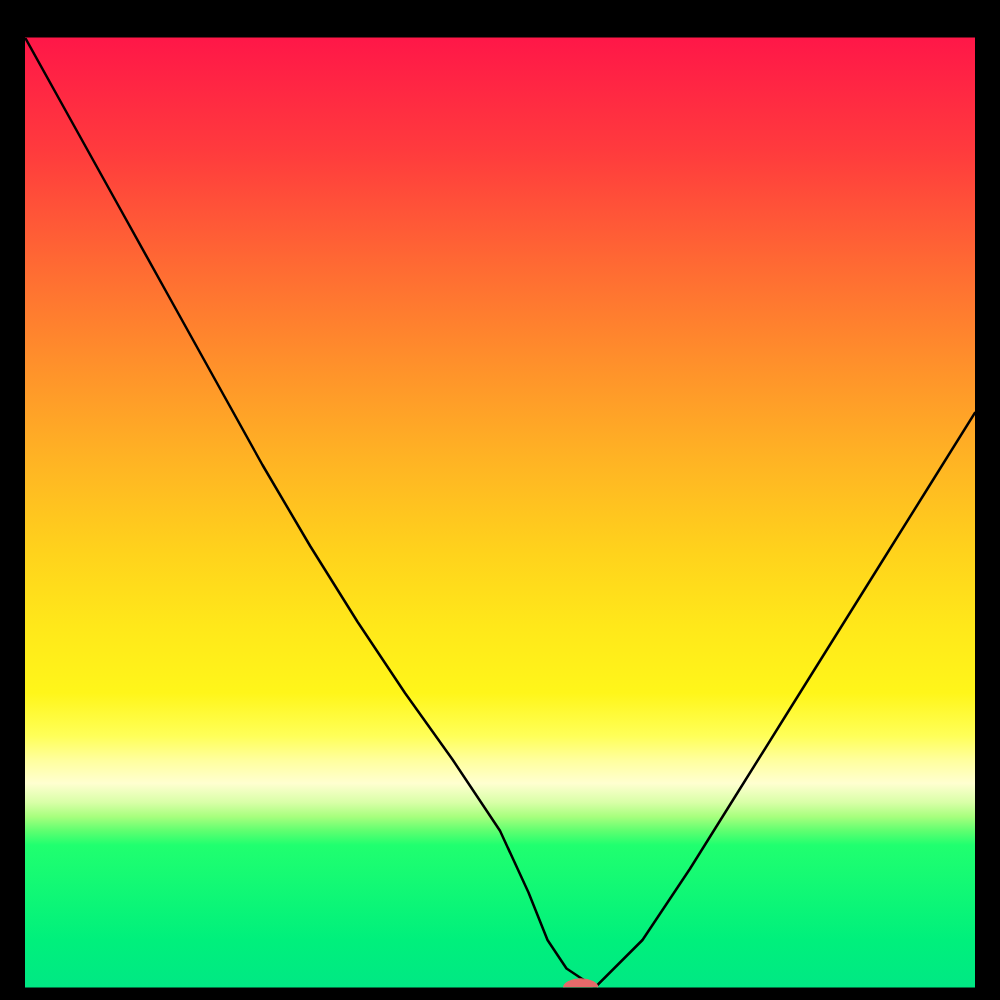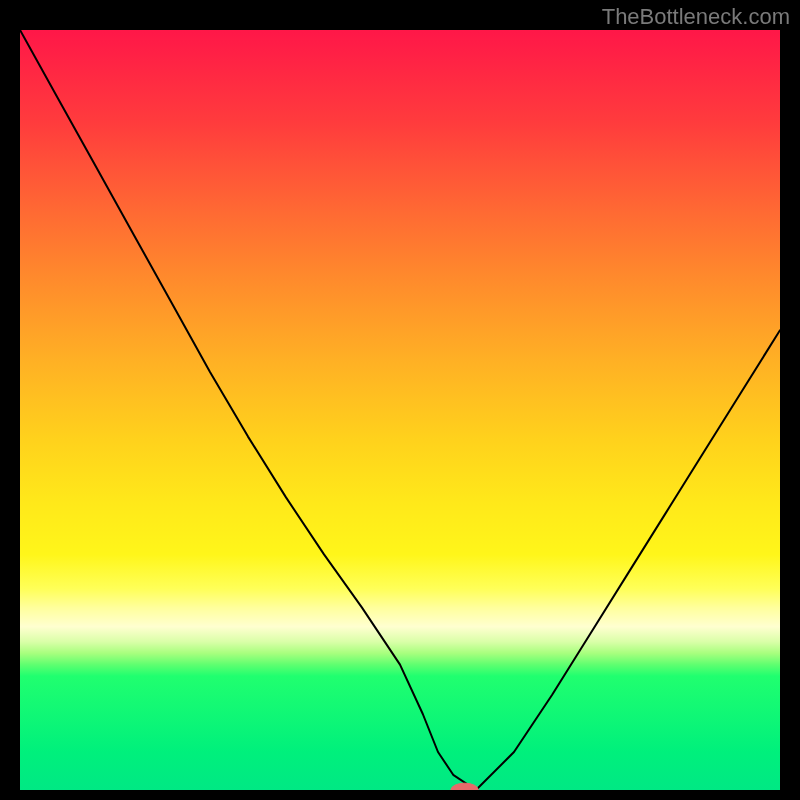--- a/index.html
+++ b/index.html
@@ -70,20 +70,19 @@
   }
   .marker {
     fill: #e66a6a;
     stroke: #e66a6a;
   }
 </style>
 </head>
 <body>
 
 <div class="chart-wrap">
-  <div class="watermark">TheBottleneck.com</div>
   <div class="plot-area">
     <svg viewBox="0 0 760 760">
       <path id="curve-path" class="curve" d="M0.00 0.00 L38.00 68.40 L76.00 136.80 L114.00 205.20 L152.00 273.60 L190.00 342.00 L228.00 406.60 L266.00 467.40 L304.00 524.40 L342.00 577.60 L380.00 634.60 L402.80 684.00 L418.00 722.00 L433.20 744.80 L456.00 760.00 L494.00 722.00 L532.00 665.00 L570.00 604.20 L608.00 543.40 L646.00 482.60 L684.00 421.80 L722.00 361.00 L760.00 300.20"></path>
       <ellipse id="marker-el" class="marker" cx="444.60" cy="760.00" rx="13.68" ry="6.84" fill="#e66a6a" stroke="#e66a6a"></ellipse>
     </svg>
   </div>
 </div>
 
 </body></html>

